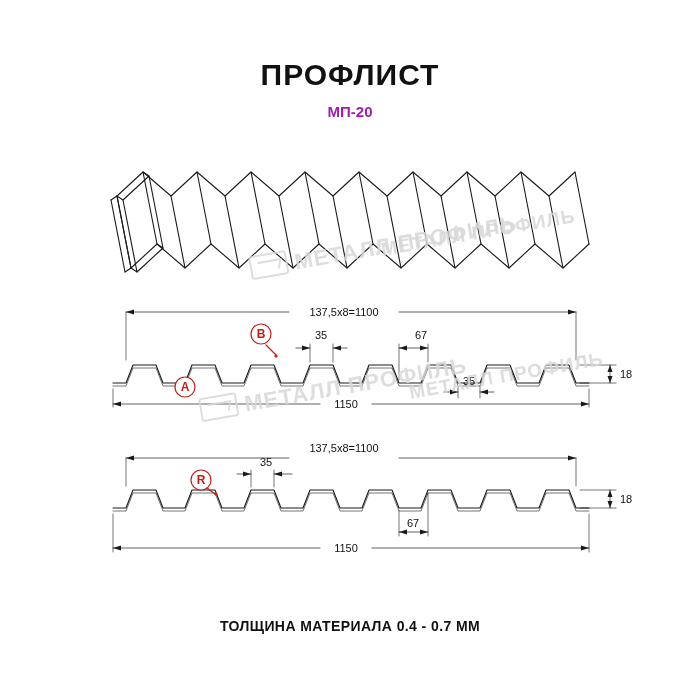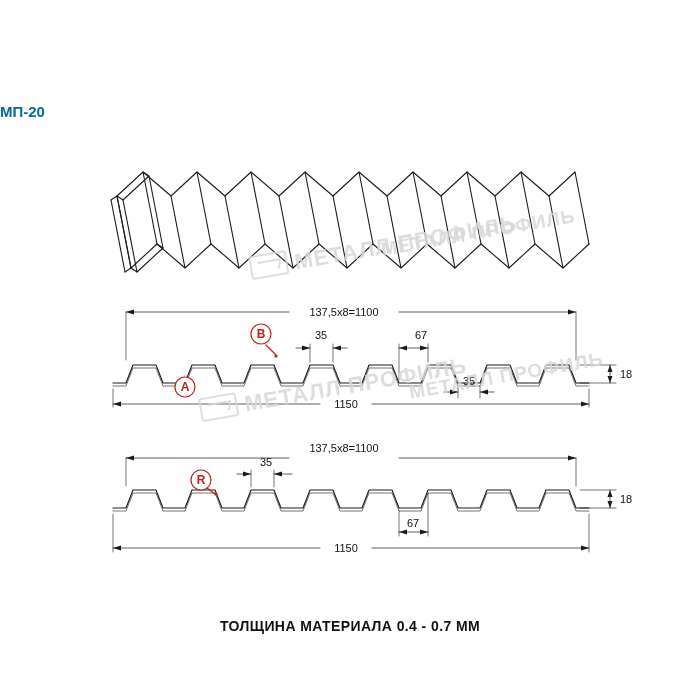--- a/index.html
+++ b/index.html
@@ -29,23 +29,24 @@
     font-size: 30px;
     font-weight: bold;
     letter-spacing: 1px;
     color: #111111;
   }
   .subtitle {
     position: absolute;
     top: 103px;
     left: 0;
     width: 700px;
+    text-align: center;
     font-size: 15px;
     font-weight: bold;
-    color: #0369a1;
+    color: #a21caf;
   }
   .footer-note {
     position: absolute;
     top: 618px;
     left: 0;
     width: 700px;
     text-align: center;
     font-size: 14px;
     font-weight: bold;
     letter-spacing: 0.4px;
@@ -92,20 +93,21 @@
   .wm1 { top: 230px; left: 248px; }
   .wm2 { top: 372px; left: 198px; }
   .wm3 { top: 222px; left: 380px; font-size: 19px; }
   .wm4 { top: 365px; left: 408px; font-size: 19px; }
 </style>
 </head>
 <body>
 
 <div class="page">
 
+  <div class="title">ПРОФЛИСТ</div>
   <div class="subtitle">МП-20</div>
 
   <svg width="700" height="700" viewBox="0 0 700 700">
     <g fill="none" stroke="#1a1a1a" stroke-width="1.1" stroke-linejoin="round" stroke-linecap="round">
 
       <g>
 
         <path d="M117,196 L143,172 L171,196 L197,172 L225,196 L251,172 L279,196 L305,172 L333,196 L359,172 L387,196 L413,172 L441,196 L467,172 L495,196 L521,172 L549,196 L575,172"></path>
 
         <path d="M131,268 L157,244 L185,268 L211,244 L239,268 L265,244 L293,268 L319,244 L347,268 L373,244 L401,268 L427,244 L455,268 L481,244 L509,268 L535,244 L563,268 L589,244"></path>

